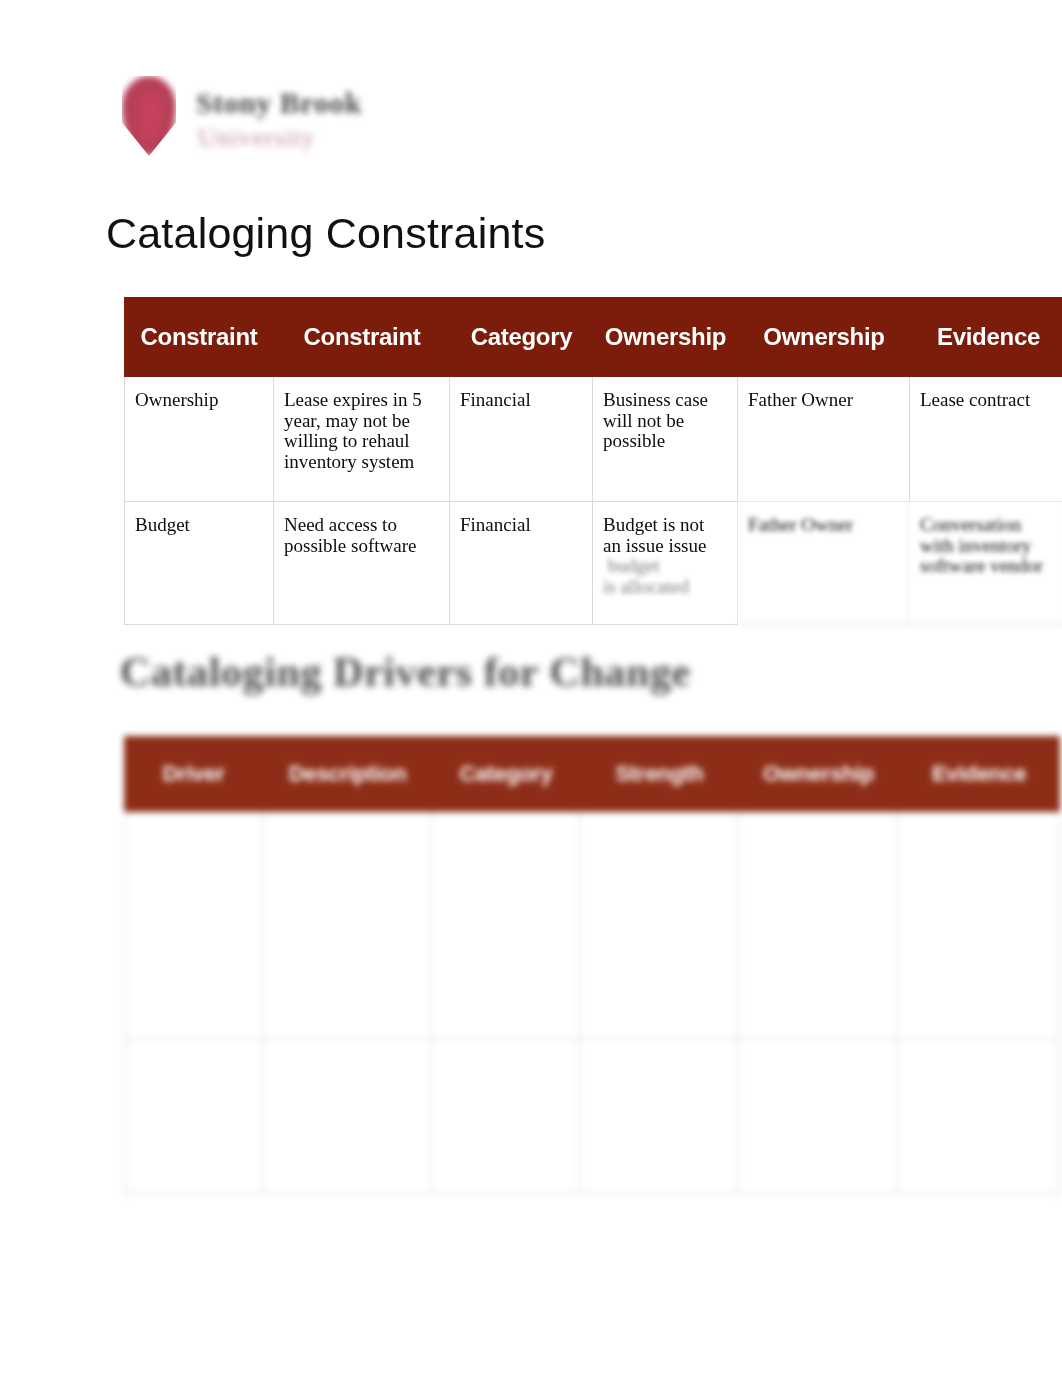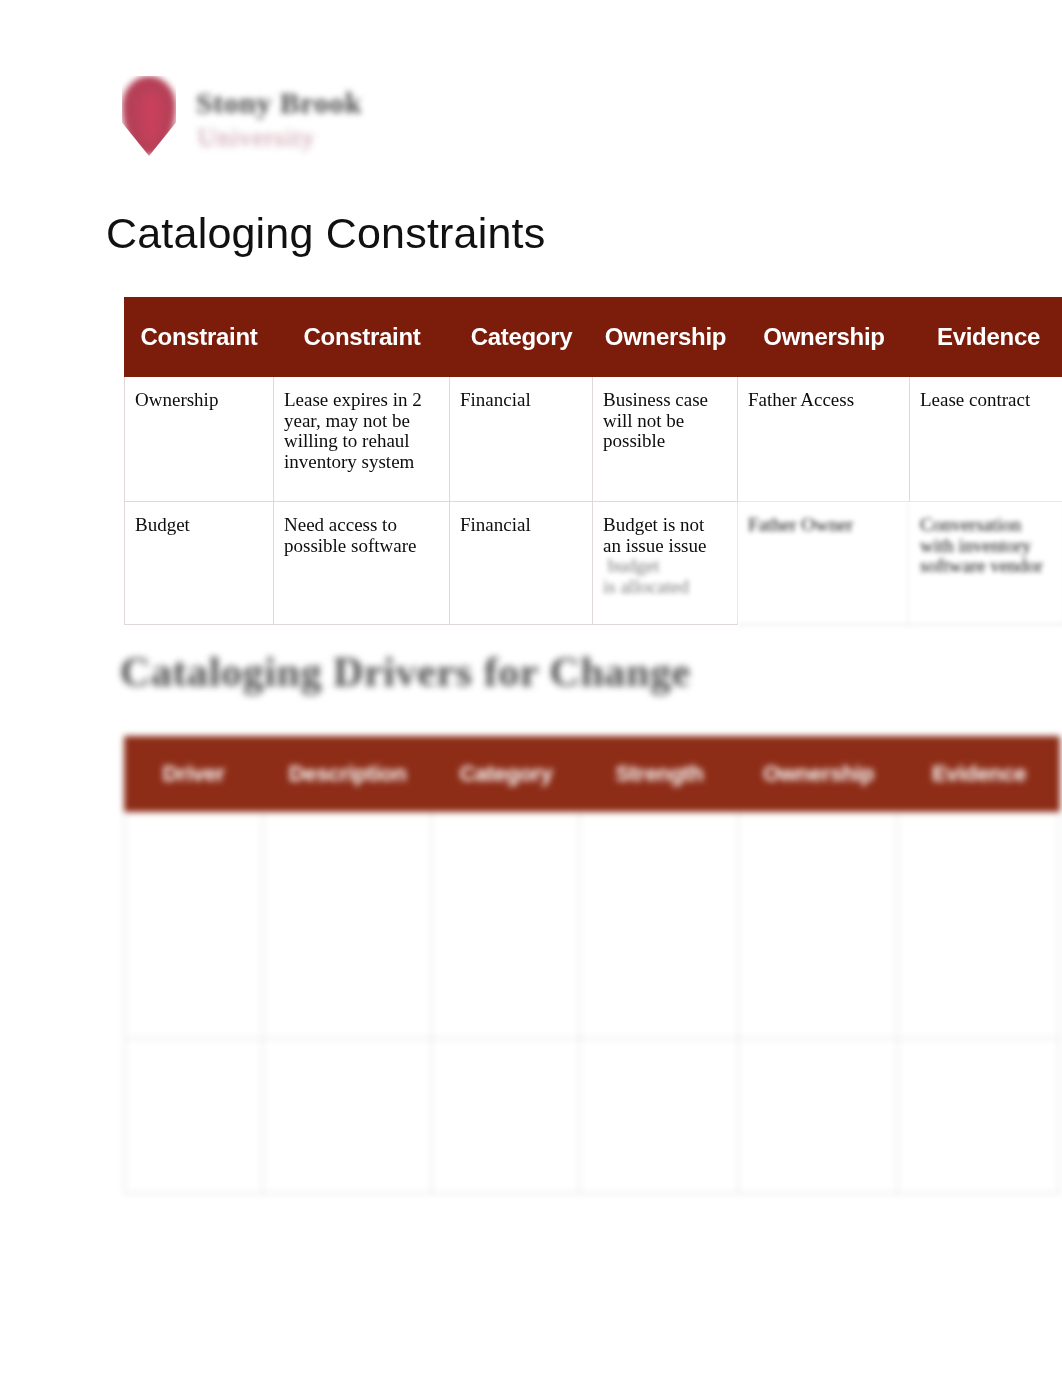--- a/index.html
+++ b/index.html
@@ -178,24 +178,24 @@
       <th style="width:156px">Constraint</th>
       <th style="width:123px">Category</th>
       <th style="width:125px">Ownership</th>
       <th style="width:152px">Ownership</th>
       <th style="width:137px">Evidence</th>
     </tr>
   </thead>
   <tbody>
     <tr class="row-1">
       <td>Ownership</td>
-      <td>Lease expires in 2 year, may not be willing to rehaul inventory system</td>
+      <td>Lease expires in 5 year, may not be willing to rehaul inventory system</td>
       <td>Financial</td>
       <td>Business case will not be possible</td>
-      <td>Father Access</td>
+      <td>Father Owner</td>
       <td>Lease contract</td>
     </tr>
     <tr class="row-2">
       <td>Budget</td>
       <td>Need access to possible software</td>
       <td>Financial</td>
       <td>
         <span>Budget is not an issue issue</span>
         <span class="cell-redacted blur-soft">&nbsp;budget is&nbsp;allocated</span>
       </td>

